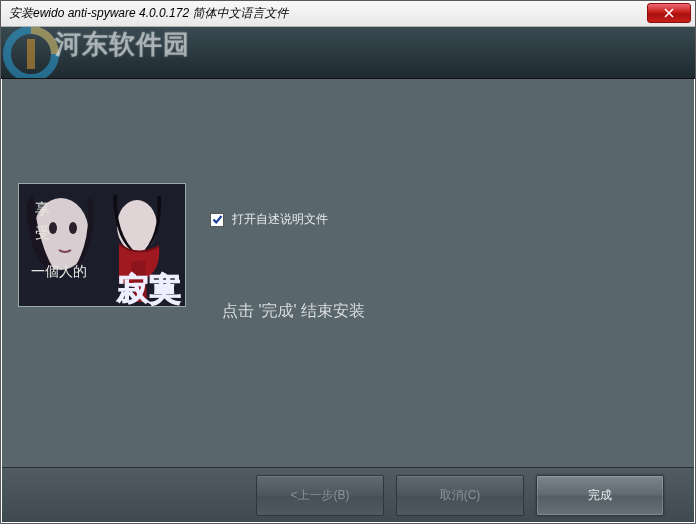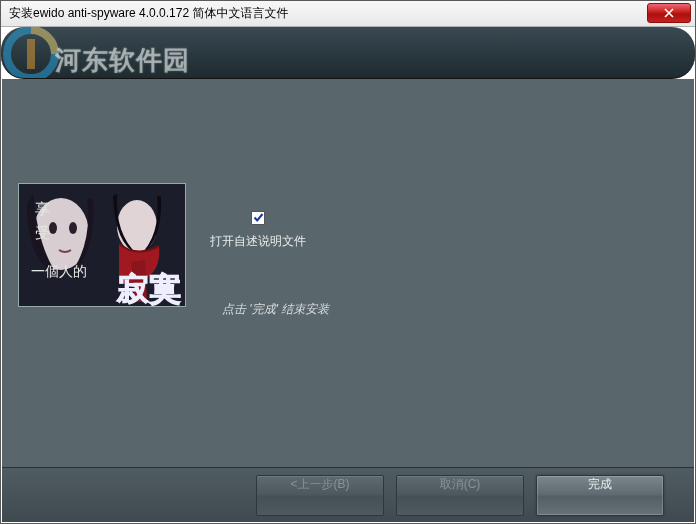--- a/index.html
+++ b/index.html
@@ -14,20 +14,21 @@
   }
   
   .titlebar {
     height: 26px;
     background: linear-gradient(to bottom, #f8f8f8, #e8e8e8);
     border-bottom: 1px solid #b0b0b0;
     display: flex;
     align-items: center;
     padding-left: 8px;
     position: relative;
+    font-style: italic;
   }
   .titlebar-text {
     font-size: 12px;
     color: #000;
   }
   .close-btn {
     position: absolute;
     right: 4px; top: 2px;
     width: 44px; height: 20px;
     background: linear-gradient(to bottom, #e67, #c8201a 45%, #a81010 55%, #c8201a);
@@ -39,22 +40,21 @@
   .close-btn svg { width: 10px; height: 10px; }
   
   .header {
     height: 52px;
     background: linear-gradient(to bottom, #3a4a52, #2b3a40 50%, #1e2a30);
     border-bottom: 1px solid #111;
     position: relative;
     overflow: hidden;
     padding-left: 54px;
     display: flex;
-    align-items: flex-end;
-    border-radius: 23px;
+    align-items: flex-start;
   }
   .logo-swirl {
     position: absolute;
     left: 0; top: -8px;
     width: 70px; height: 70px;
   }
   .watermark-text {
     font-size: 26px;
     font-weight: bold;
     color: rgba(220,225,225,0.55);
@@ -84,41 +84,39 @@
     background: #2a2a35;
     overflow: hidden;
   }
   
   .checkbox-row {
     position: absolute;
     left: 208px; top: 132px;
     display: flex;
     align-items: center;
     gap: 8px;
-    flex-direction: column;
   }
   .checkbox {
     width: 14px; height: 14px;
     background: #fff;
     border: 1px solid #555;
     display: flex; align-items: center; justify-content: center;
     cursor: pointer;
   }
   .checkbox svg { width: 11px; height: 11px; }
   .checkbox-label {
     font-size: 12px;
     color: #e8ecec;
   }
   
   .instruction {
     position: absolute;
     left: 220px; top: 222px;
-    font-size: 12px;
+    font-size: 16px;
     color: #d8dddd;
-    font-style: italic;
   }
   
   .footer {
     position: absolute;
     left: 1px; right: 1px; bottom: 1px;
     height: 55px;
     background: linear-gradient(to bottom, #505c62, #3f4a50);
     border-top: 1px solid #2a3034;
     display: flex;
     align-items: center;
@@ -126,21 +124,21 @@
     gap: 12px;
     padding-right: 30px;
   }
   .btn {
     min-width: 128px; height: 41px;
     background: linear-gradient(to bottom, #6a767c, #525e64 48%, #48545a 52%, #566268);
     border: 1px solid #2e383c;
     border-radius: 2px;
     color: #e8ecec;
     font-size: 12px;
-    display: flex; align-items: flex-start; justify-content: center;
+    display: flex; align-items: center; justify-content: center;
     cursor: pointer;
     box-shadow: inset 0 1px 0 rgba(255,255,255,0.12);
   }
   .btn.disabled {
     color: #8a9296;
     cursor: default;
     background: linear-gradient(to bottom, #5e6a70, #4c585e 48%, #445056 52%, #4e5a60);
   }
   .btn.primary {
     background: linear-gradient(to bottom, #7a868c, #5e6a70 48%, #545f65 52%, #667278);

